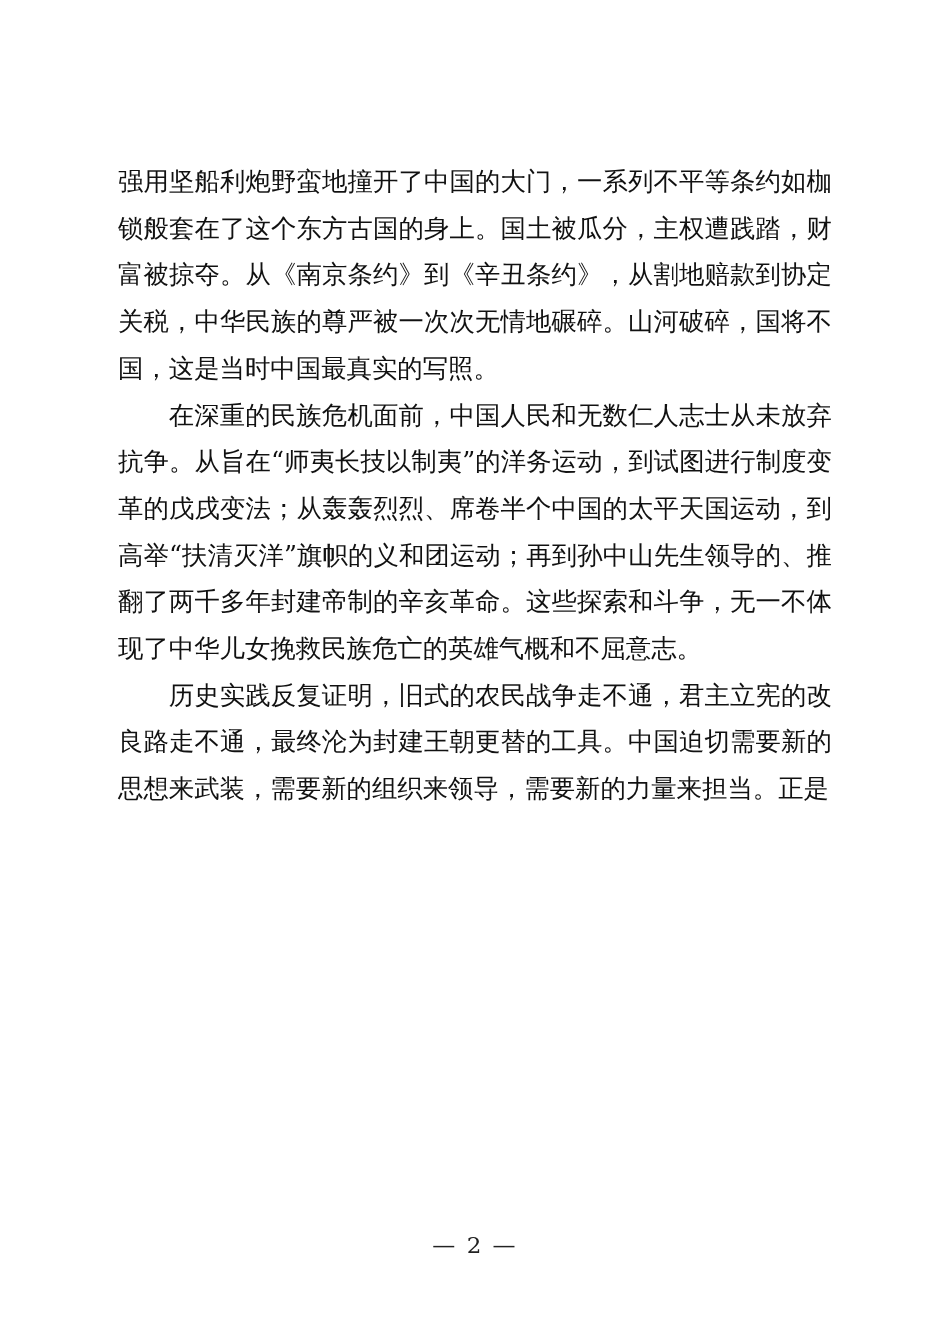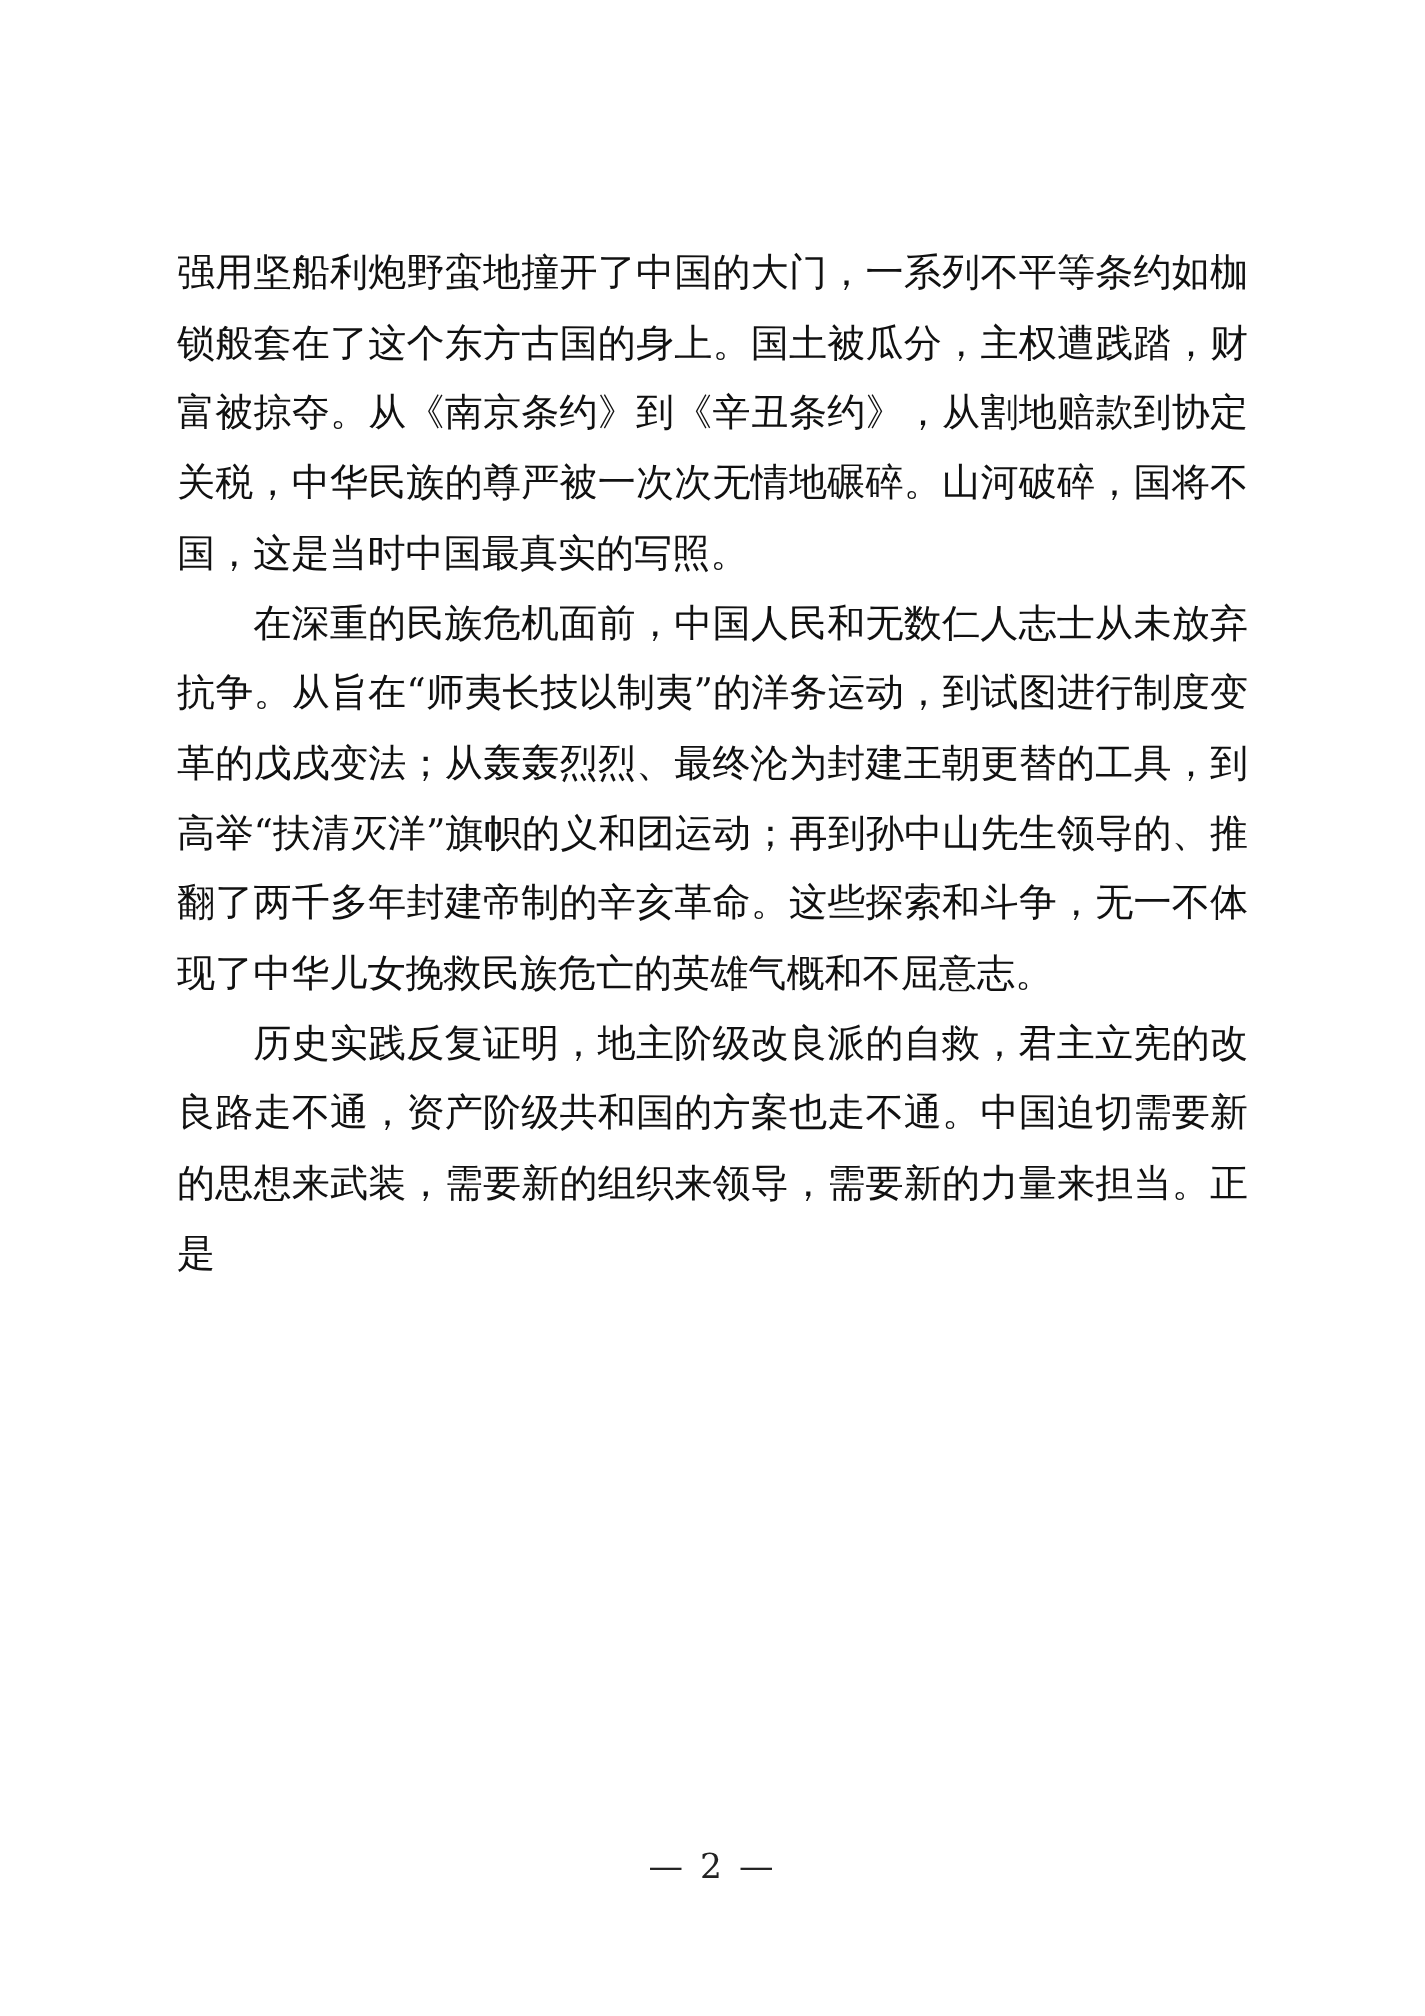--- a/index.html
+++ b/index.html
@@ -54,19 +54,19 @@
     letter-spacing: 2px;
   }
 </style>
 </head>
 <body>
 
 <div class="page">
 
   <div class="content">
     <p class="para first">强用坚船利炮野蛮地撞开了中国的大门，一系列不平等条约如枷锁般套在了这个东方古国的身上。国土被瓜分，主权遭践踏，财富被掠夺。从《南京条约》到《辛丑条约》，从割地赔款到协定关税，中华民族的尊严被一次次无情地碾碎。山河破碎，国将不国，这是当时中国最真实的写照。</p>
-    <p class="para">在深重的民族危机面前，中国人民和无数仁人志士从未放弃抗争。从旨在“师夷长技以制夷”的洋务运动，到试图进行制度变革的戊戌变法；从轰轰烈烈、最终沦为封建王朝更替的工具，到高举“扶清灭洋”旗帜的义和团运动；再到孙中山先生领导的、推翻了两千多年封建帝制的辛亥革命。这些探索和斗争，无一不体现了中华儿女挽救民族危亡的英雄气概和不屈意志。</p>
-    <p class="para">历史实践反复证明，地主阶级改良派的自救，君主立宪的改良路走不通，资产阶级共和国的方案也走不通。中国迫切需要新的思想来武装，需要新的组织来领导，需要新的力量来担当。正是</p>
+    <p class="para">在深重的民族危机面前，中国人民和无数仁人志士从未放弃抗争。从旨在“师夷长技以制夷”的洋务运动，到试图进行制度变革的戊戌变法；从轰轰烈烈、席卷半个中国的太平天国运动，到高举“扶清灭洋”旗帜的义和团运动；再到孙中山先生领导的、推翻了两千多年封建帝制的辛亥革命。这些探索和斗争，无一不体现了中华儿女挽救民族危亡的英雄气概和不屈意志。</p>
+    <p class="para">历史实践反复证明，旧式的农民战争走不通，君主立宪的改良路走不通，最终沦为封建王朝更替的工具。中国迫切需要新的思想来武装，需要新的组织来领导，需要新的力量来担当。正是</p>
   </div>
 
   <div class="footer">— 2 —</div>
 
 </div>
 
 </body></html>

